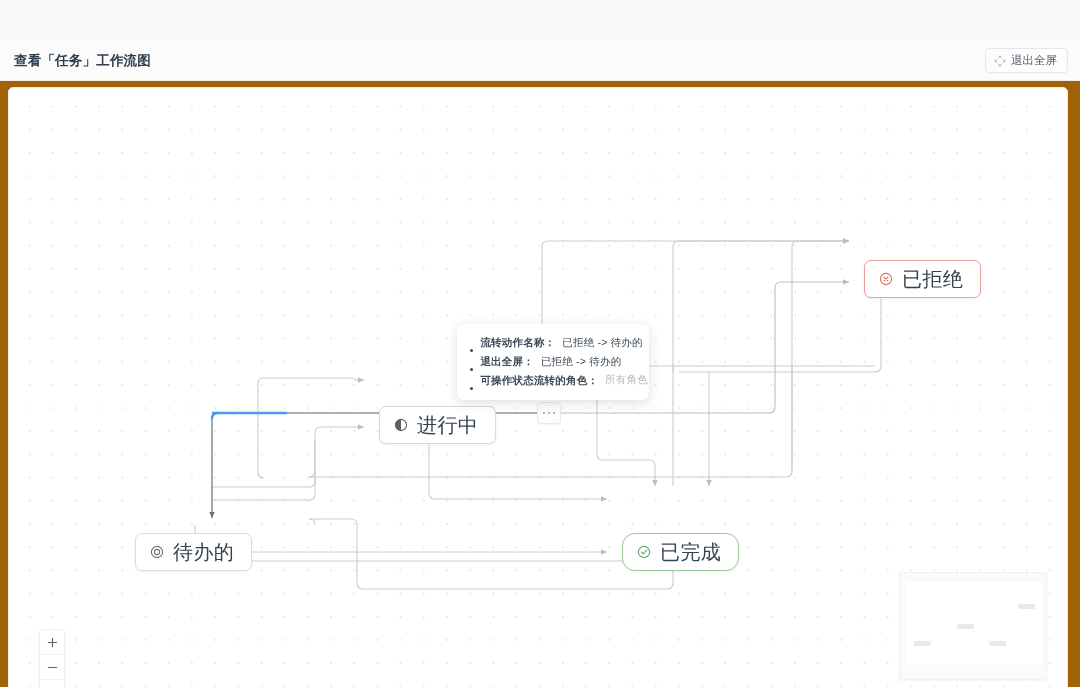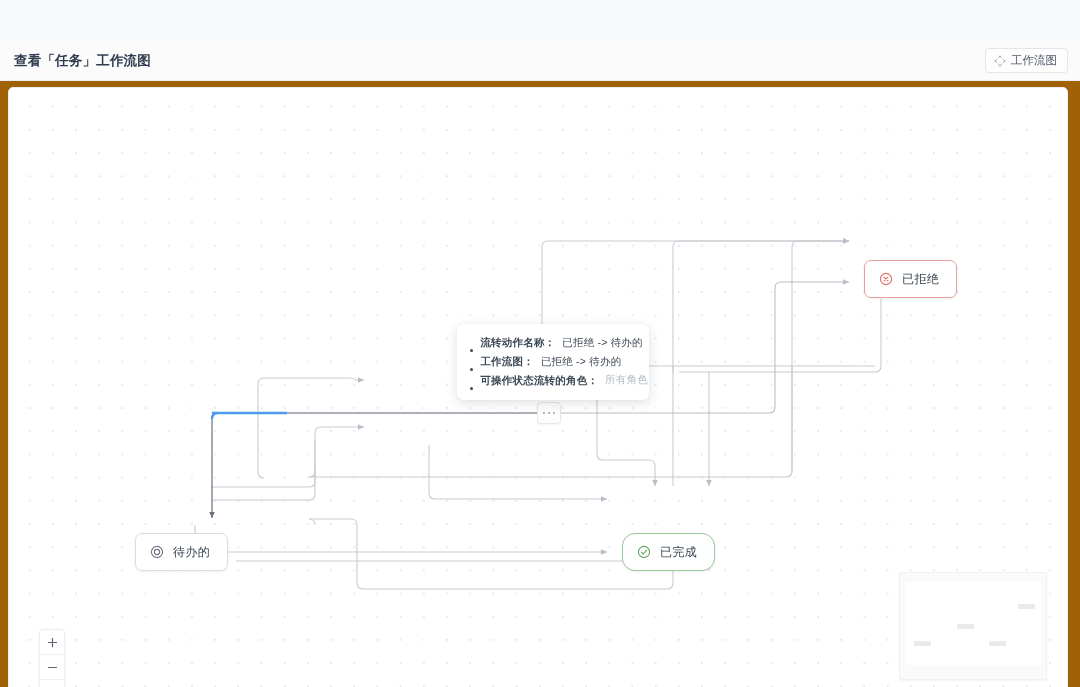--- a/index.html
+++ b/index.html
@@ -78,21 +78,21 @@
     padding: 0 17px 0 14px;
     height: 38px;
     background: #ffffff;
     border: 1px solid #d9dde3;
     border-radius: 7px;
     box-shadow: 0 1px 3px rgba(26,38,56,0.07);
     cursor: pointer;
     white-space: nowrap;
   }
   .node .node-label {
-    font-size: 12px;
+    font-size: 20px;
     color: #36424f;
     letter-spacing: .4px;
   }
   .node .node-ico { display:block; width: 14px; height: 14px; }
   .node.rejected { border-color: #e8a09c; }
   .node.done { border-color: #9cc79a; }
   .node.inprogress { border-color: #d5d9df; }
   .node.todo { border-color: #d9dde3; }
 
   
@@ -198,21 +198,21 @@
     <div id="page-title">查看「任务」工作流图</div>
     <div id="exit-fullscreen-btn">
       <span>
         <svg class="arrows-icon" viewBox="0 0 14 14" fill="none" stroke="#6b737d" stroke-width="1.1" stroke-linecap="round" stroke-linejoin="round">
           <path d="M7 1.2 L5.3 3.2 M7 1.2 L8.7 3.2"></path>
           <path d="M7 12.8 L5.3 10.8 M7 12.8 L8.7 10.8"></path>
           <path d="M1.2 7 L3.2 5.3 M1.2 7 L3.2 8.7"></path>
           <path d="M12.8 7 L10.8 5.3 M12.8 7 L10.8 8.7"></path>
         </svg>
       </span>
-      <span class="lbl">工作流图</span>
+      <span class="lbl">退出全屏</span>
     </div>
   </div>
 
   <div id="canvas-wrap">
     <div id="dot-grid"></div>
 
     <svg id="edges-svg" viewBox="0 0 1060 633" fill="none">
       <defs>
         <marker id="ar" markerWidth="7" markerHeight="7" refX="5.6" refY="3" orient="auto">
           <path d="M0,0.4 L5.6,3 L0,5.6 z" fill="#b9bec6"></path>
@@ -276,20 +276,29 @@
     <div class="node rejected" style="left:855px; top:172px;">
       <span>
         <svg class="node-ico" viewBox="0 0 14 14" fill="none" stroke="#e06a66" stroke-width="1.1">
           <circle cx="7" cy="7" r="5.6"></circle>
           <path d="M5.1 5.1 L8.9 8.9 M8.9 5.1 L5.1 8.9" stroke-linecap="round"></path>
         </svg>
       </span>
       <span class="node-label">已拒绝</span>
     </div>
 
+    <div class="node inprogress" style="left:370px; top:318px;">
+      <span>
+        <svg class="node-ico" viewBox="0 0 14 14" fill="none" stroke="#58616c" stroke-width="1.1">
+          <circle cx="7" cy="7" r="5.6"></circle>
+          <path d="M7 1.4 A5.6 5.6 0 0 0 7 12.6 Z" fill="#58616c" stroke="none"></path>
+        </svg>
+      </span>
+      <span class="node-label">进行中</span>
+    </div>
 
     <div class="node todo" style="left:126px; top:445px;">
       <span>
         <svg class="node-ico" viewBox="0 0 14 14" fill="none" stroke="#6b737d" stroke-width="1.1">
           <circle cx="7" cy="7" r="5.6"></circle>
           <circle cx="7" cy="7" r="2.6"></circle>
         </svg>
       </span>
       <span class="node-label">待办的</span>
     </div>
@@ -312,21 +321,21 @@
 
     <div id="tooltip-tail"></div>
     <div id="edge-tooltip">
       <div class="tt-row">
         <span class="bullet"></span>
         <span class="tt-key">流转动作名称：</span>
         <span class="tt-val">已拒绝 -&gt; 待办的</span>
       </div>
       <div class="tt-row">
         <span class="bullet"></span>
-        <span class="tt-key">工作流图：</span>
+        <span class="tt-key">退出全屏：</span>
         <span class="tt-val">已拒绝 -&gt; 待办的</span>
       </div>
       <div class="tt-row">
         <span class="bullet"></span>
         <span class="tt-key">可操作状态流转的角色：</span>
         <span class="tt-val muted">所有角色</span>
       </div>
     </div>
 
     <div id="zoom-controls">

